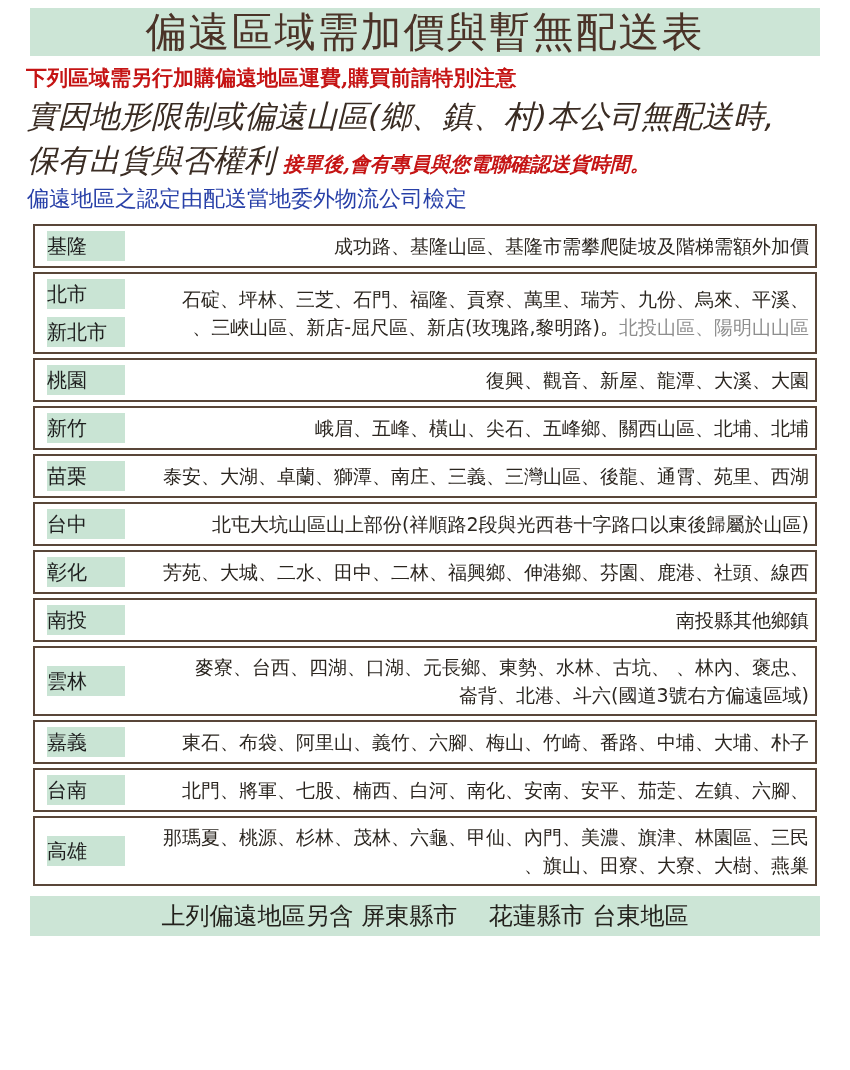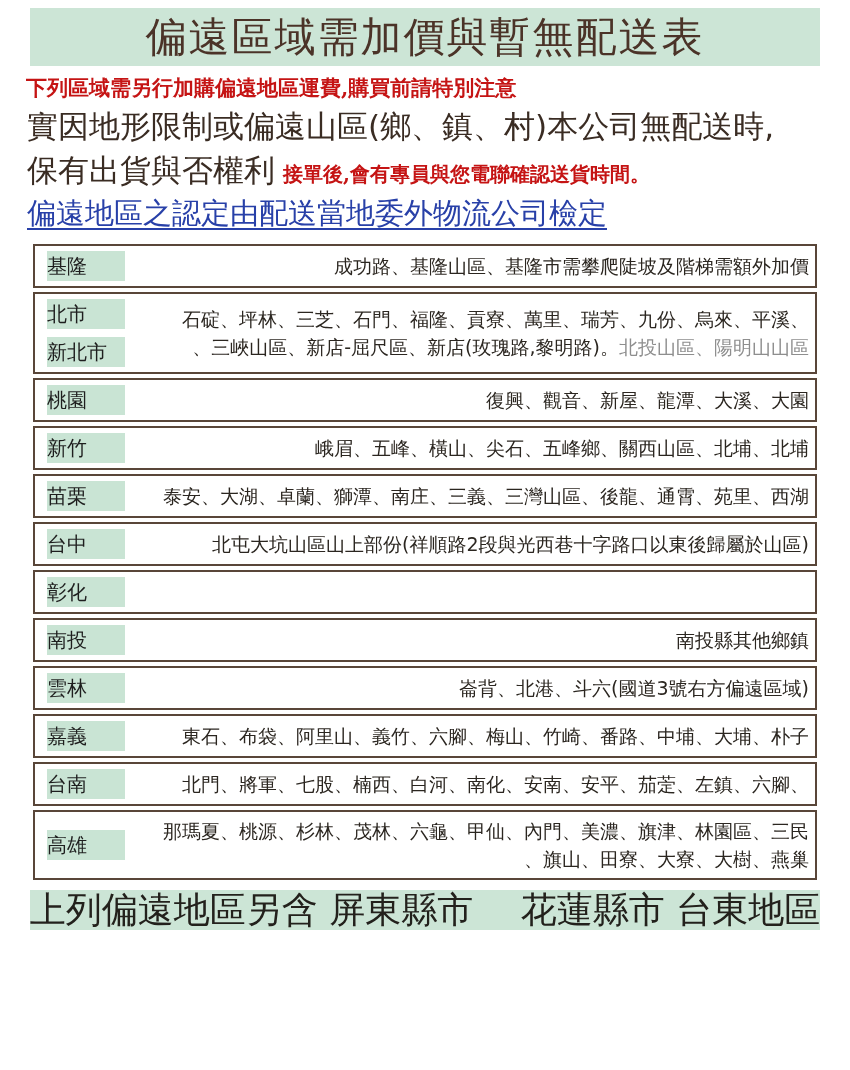--- a/index.html
+++ b/index.html
@@ -2,62 +2,62 @@
 <html style="--banner_bg: #cce5d6; --label_bg: #c9e4d4; --title_brown: #4b3328; --ink_brown: #3a2c23; --red: #c51414; --blue: #2840a8; --border_brown: #594639; --gray: #8e8e8e;"><head>
 <meta charset="utf-8">
 <style>
   html,body{margin:0;padding:0;}
   body{
     width:850px;height:1070px;overflow:hidden;background:#ffffff;
     font-family:"DejaVu Sans","Liberation Sans",sans-serif;
     position:relative;
   }
   .title-banner{
-    margin:8px 30px 0 30px;height:58px;
+    margin:8px 30px 0 30px;height:48px;
     background:var(--banner_bg);
     display:flex;align-items:center;justify-content:center;
   }
   .title-banner .title-text{
     font-size:41px;color:var(--title_brown);letter-spacing:2px;font-weight:500;
   }
   .red-notice{
     margin:9px 0 4px 26px;
     font-family:"DejaVu Serif","Liberation Serif",serif;
     font-weight:bold;font-size:21px;line-height:1.2;color:var(--red);
   }
-  .policy{margin:4px 0 0 27px;color:var(--ink_brown);}
+  .policy{margin:4px 0 0 27px;color:var(--ink_brown);font-style:italic;}
   .policy .big-line{font-size:31px;line-height:1.42;}
   .policy .policy-red{
     font-family:"DejaVu Serif","Liberation Serif",serif;
     font-weight:bold;font-size:20px;color:var(--red);margin-left:8px;
   }
   .blue-note{
-    margin:2px 0 0 27px;font-size:29px;color:var(--blue);
-    text-decoration:underline;text-decoration-thickness:2px;text-underline-offset:5px;
+    margin:2px 0 0 27px;font-size:22px;color:var(--blue);
+    text-decoration-thickness:2px;text-underline-offset:5px;
     display:inline-block;
   }
   .regions-table{margin:10px 33px 0 33px;}
   .row{
     border:2px solid var(--border_brown);background:#fff;
     margin-bottom:4px;display:flex;align-items:center;
     padding:5px 6px 5px 12px;box-sizing:border-box;min-height:44px;
   }
   .labels{width:78px;flex:none;margin-right:16px;display:flex;flex-direction:column;gap:8px;}
   .label{
     background:var(--label_bg);color:#1e1e1e;
     height:30px;line-height:30px;text-align:left;font-size:20px;
   }
   .content{flex:1;min-width:0;}
   .content .line{font-size:19px;line-height:28px;color:#2b2620;white-space:nowrap;text-align:right;}
   .content .gray{color:var(--gray);}
   .footer-banner{
     margin:10px 30px 0 30px;height:40px;background:var(--banner_bg);
     display:flex;align-items:center;justify-content:center;
   }
-  .footer-banner .footer-text{font-size:36px;color:#23211c;white-space:pre;}
+  .footer-banner .footer-text{font-size:24px;color:#23211c;white-space:pre;}
 </style>
 </head>
 <body>
 
 <div class="title-banner">
   <span class="title-text">偏遠區域需加價與暫無配送表</span>
 </div>
 
 <div class="red-notice">下列區域需另行加購偏遠地區運費,購買前請特別注意</div>
 
@@ -124,36 +124,40 @@
       </div>
     <div class="content">
         <div class="line">北屯大坑山區山上部份(祥順路2段與光西巷十字路口以東後歸屬於山區)</div>
       </div>
   </div>
 
   <div class="row">
     <div class="labels">
         <div class="label">彰化</div>
       </div>
+    <div class="content">
+        <div class="line">芳苑、大城、二水、田中、二林、福興鄉、伸港鄉、芬園、鹿港、社頭、線西</div>
+      </div>
   </div>
 
   <div class="row">
     <div class="labels">
         <div class="label">南投</div>
       </div>
     <div class="content">
         <div class="line">南投縣其他鄉鎮</div>
       </div>
   </div>
 
   <div class="row">
     <div class="labels">
         <div class="label">雲林</div>
       </div>
     <div class="content">
+        <div class="line">麥寮、台西、四湖、口湖、元長鄉、東勢、水林、古坑、 、林內、褒忠、</div>
         <div class="line">崙背、北港、斗六(國道3號右方偏遠區域)</div>
       </div>
   </div>
 
   <div class="row">
     <div class="labels">
         <div class="label">嘉義</div>
       </div>
     <div class="content">
         <div class="line">東石、布袋、阿里山、義竹、六腳、梅山、竹崎、番路、中埔、大埔、朴子</div>

